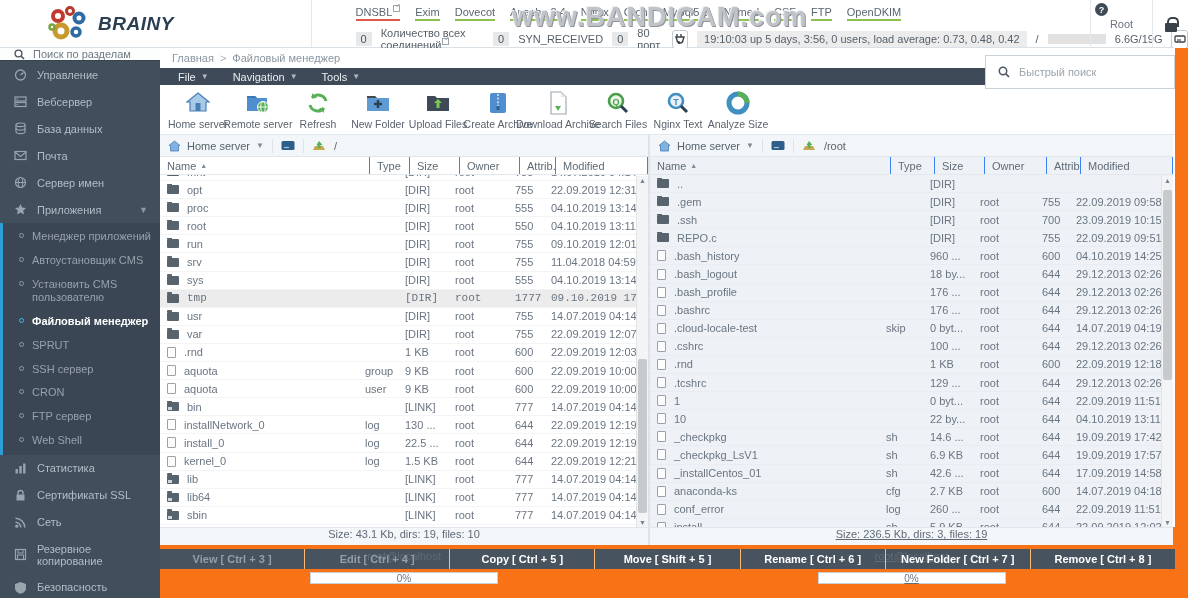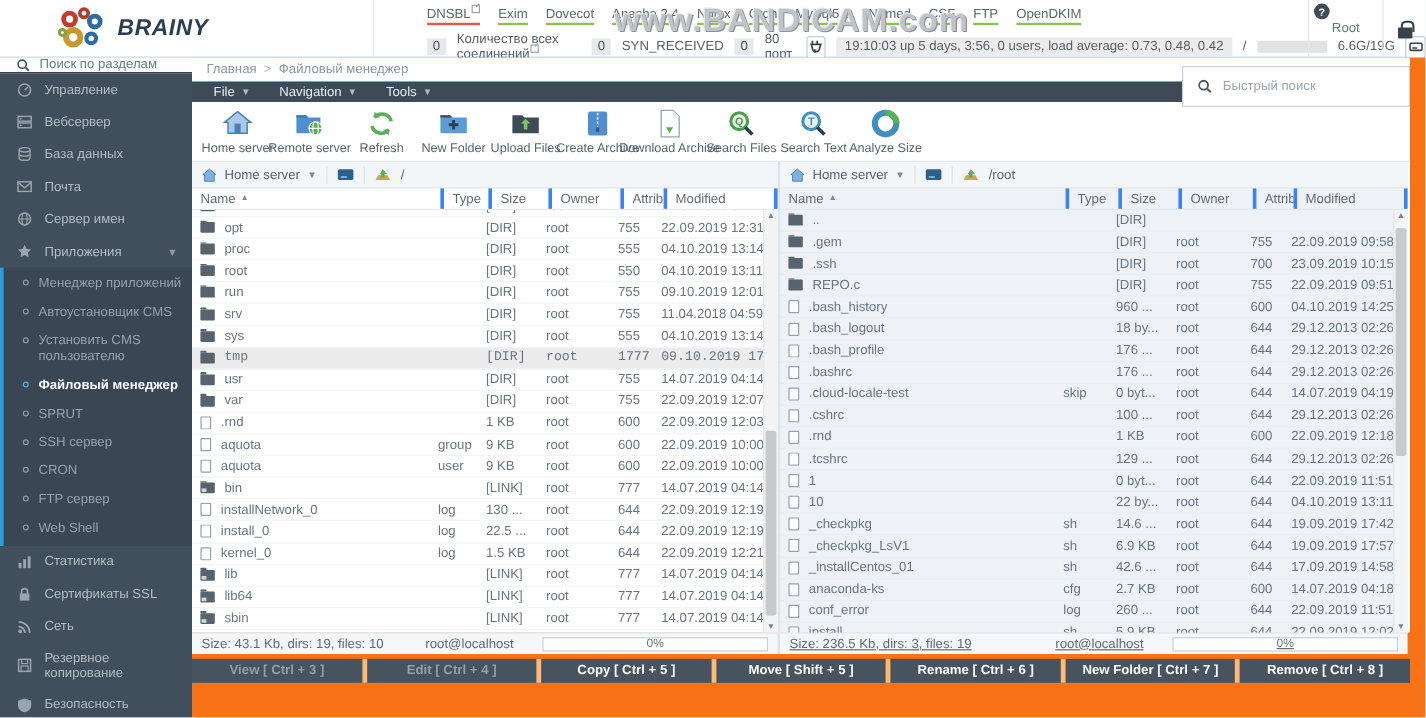--- a/index.html
+++ b/index.html
@@ -69,21 +69,21 @@
   .pane-left { width:490px; border-right:2px solid #dde4e9; }
   .pane-right { width:523px; background:#eef2f6; }
   .pathbar { height:22px; background:#f2f6f8; border-bottom:1px solid #e0e6eb; display:flex; align-items:center; gap:8px; padding-left:8px; color:#57636d; }
   .pathbar .group { display:flex; align-items:center; gap:6px; cursor:pointer; }
   .pathbar .caret { font-size:8px; color:#7e8a94; }
   .pathbar .vsep { width:1px; height:14px; background:#dde3e8; }
   .path-text { color:#5a6670; }
   .colhead { display:grid; height:18px; border-bottom:1px solid #e3e8ed; align-items:center; color:#5f6b76; }
   .pane-left .colhead, .pane-left .frow { grid-template-columns:minmax(0,1fr) 40px 50px 60px 36px 92px; }
   .pane-right .colhead, .pane-right .frow { grid-template-columns:minmax(0,1fr) 44px 50px 62px 34px 92px; }
-  .colhead > div { padding-left:7px; border-right:3px solid #3b82f6; height:100%; display:flex; align-items:center; gap:4px; cursor:pointer; overflow:hidden; white-space:nowrap; }
+  .colhead > div { padding-left:7px; border-right:1px solid #3b82f6; height:100%; display:flex; align-items:center; gap:4px; cursor:pointer; overflow:hidden; white-space:nowrap; }
   .sort-arrow { font-size:7px; color:#7e8a94; }
   .rows { height:352px; overflow:hidden; margin-right:12px; }
   .frow { display:grid; height:18.1px; align-items:center; color:#6a7582; border-bottom:1px solid #f2f4f6; cursor:pointer; }
   .pane-right .frow { border-bottom-color:#e9edf1; }
   .frow.selected { background:#ececec;font-family:Liberation Mono, monospace; }
   .frow.partial-top { margin-top:-12px; }
   .frow > div { padding-left:7px; overflow:hidden; white-space:nowrap; }
   .name-cell { display:flex; align-items:center; gap:8px; }
   .fi { flex-shrink:0; position:relative; }
   .fi-folder, .fi-folder-link { width:12px; height:9px; background:#57646d; border-radius:1px; }
@@ -93,28 +93,28 @@
 
   .vscroll { position:absolute; right:0; top:41px; bottom:0; width:12px; background:#f3f4f5; border-left:1px solid #e2e5e8; }
   .vscroll .arr { position:absolute; left:0; width:100%; text-align:center; font-size:7px; color:#79828a; cursor:pointer; }
   .vscroll .arr.up { top:1px; } .vscroll .arr.down { bottom:1px; }
   .vscroll .thumb { position:absolute; left:1px; width:9px; background:#c6cacd; border-radius:2px; cursor:grab; }
   .pane-left .thumb { top:52%; height:44%; }
   .pane-right .thumb { top:4%; height:54%; }
 
   
   .statusbars { display:flex; }
-  .statusbar { height:18px; background:#f4f7f9; border-top:1px solid #e0e6eb; display:flex; align-items:center; padding:0 8px; gap:24px; color:#5f6b76; }
+  .statusbar { height:18px; background:#f4f7f9; border-top:1px solid #e0e6eb; display:flex; align-items:center; padding:0 8px; gap:10px; color:#5f6b76;flex-direction:column; }
   .statusbar.sb-left { width:490px; border-right:2px solid #dde4e9; }
   .statusbar.sb-right { width:523px;text-decoration:underline; }
   .statusbar .summary { flex:1; white-space:nowrap; }
   .statusbar .host { white-space:nowrap; }
   .pbar { width:188px; height:12px; background:#fff; border:1px solid #c6d0d8; display:flex; align-items:center; justify-content:center; color:#6a7682; font-size:10px; }
   .actions { display:flex; height:20px; margin-top:4px; width:1015px; background:#47535f; }
-  .action-btn { flex:1; display:flex; align-items:center; justify-content:center; color:#fff; font-weight:bold; border-right:4px solid #fdba74; cursor:pointer; white-space:nowrap; }
+  .action-btn { flex:1; display:flex; align-items:center; justify-content:center; color:#fff; font-weight:bold; border-right:1px solid #fdba74; cursor:pointer; white-space:nowrap; }
   .action-btn:last-child { border-right:none; }
   .action-btn.disabled { color:#929ea9; cursor:default; }
 
   svg { flex-shrink:0; }
 </style>
 </head>
 <body>
 
 <header class="topbar">
   <div class="logo-cell">
@@ -400,21 +400,21 @@
               <text x="11" y="14.5" font-size="9" font-weight="bold" fill="#4aa04a" text-anchor="middle" font-family="Liberation Sans, sans-serif">Q</text>
             </svg>
           <span>Search Files</span>
         </div>
         <div class="tool">
           <svg width="26" height="26" viewBox="0 0 26 26">
               <circle cx="11" cy="11" r="7" fill="#eaf1f8" stroke="#3f8fc0" stroke-width="2.6"></circle>
               <line x1="16" y1="16" x2="22" y2="22" stroke="#2c3e50" stroke-width="3"></line>
               <text x="11" y="14.5" font-size="9" font-weight="bold" fill="#3f8fc0" text-anchor="middle" font-family="Liberation Sans, sans-serif">T</text>
             </svg>
-          <span>Search Text</span>
+          <span>Nginx Text</span>
         </div>
         <div class="tool">
           <svg width="26" height="26" viewBox="0 0 26 26">
               <circle cx="13" cy="13" r="9" fill="none" stroke="#3f8fc0" stroke-width="5"></circle>
               <path d="M13 4a9 9 0 0 1 9 9" fill="none" stroke="#58b058" stroke-width="5"></path>
               <circle cx="13" cy="13" r="3.5" fill="#fff"></circle>
             </svg>
           <span>Analyze Size</span>
         </div>
       </div>

